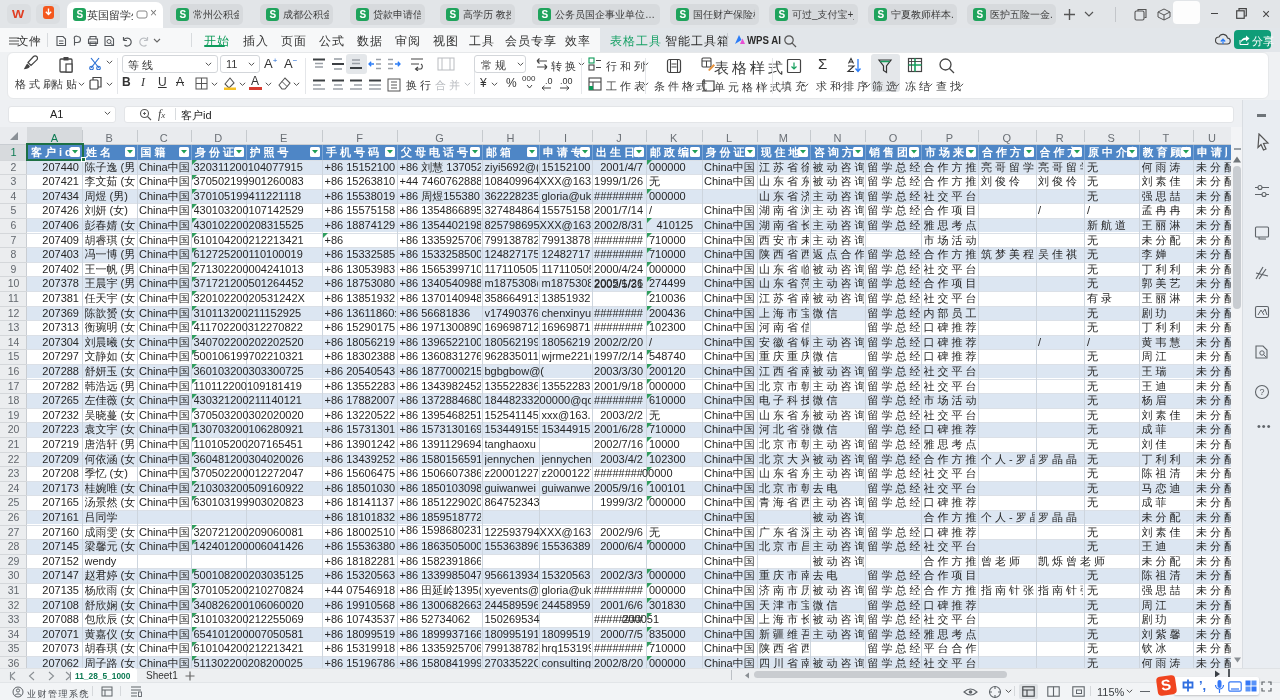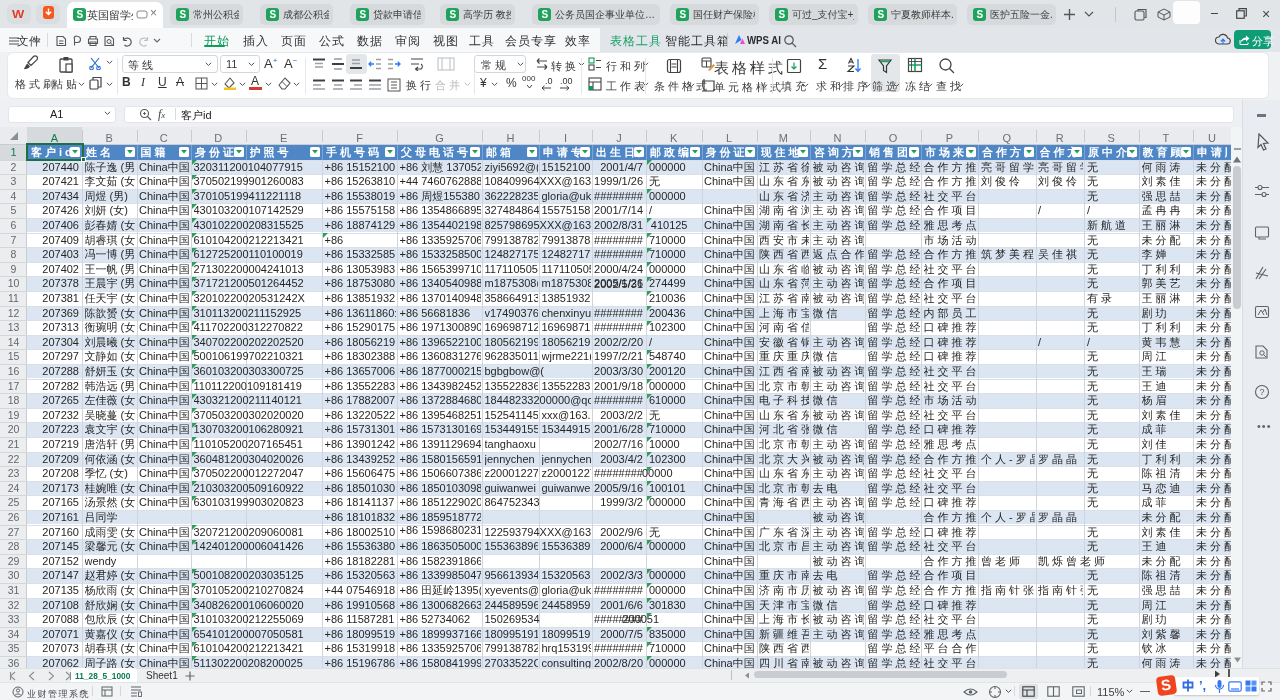--- a/index.html
+++ b/index.html
@@ -848,21 +848,21 @@
       <path d="M0 0 H5 L0 5 Z" fill="#2f9e5d"></path>
     </svg>
 <div class="cell" style="left:29px;top:90.9px;width:50px;height:14.6px;text-align:right;color:#262626">207406</div>
 <div class="cell" style="left:84.5px;top:90.9px;width:51px;height:14.6px;text-align:left;color:#262626">彭春婧 (女</div>
 <div class="cell" style="left:139px;top:90.9px;width:51px;height:14.6px;text-align:left;color:#262626">China中国</div>
 <div class="cell" style="left:193.5px;top:90.9px;width:126.5px;height:14.6px;text-align:left;color:#262626">430102200208315525</div>
 <div class="cell" style="left:324.5px;top:90.9px;width:71.5px;height:14.6px;text-align:left;color:#262626">+86 18874129</div>
 <div class="cell" style="left:399.5px;top:90.9px;width:81.5px;height:14.6px;text-align:left;color:#262626">+86 1354402198:</div>
 <div class="cell" style="left:484.5px;top:90.9px;width:106.5px;height:14.6px;text-align:left;color:#262626">825798695XXX@163.</div>
 <div class="cell" style="left:594px;top:90.9px;width:49px;height:14.6px;text-align:right;color:#262626">2002/8/31</div>
-<div class="cell" style="left:636px;top:90.9px;width:51.5px;height:14.6px;text-align:right;color:#262626">410125</div>
+<div class="cell" style="left:649px;top:90.9px;width:51.5px;height:14.6px;text-align:center;color:#262626">410125</div>
 <div class="cell" style="left:704px;top:90.9px;width:51.5px;height:14.6px;text-align:left;color:#262626">China中国</div>
 <div class="cell cj" style="left:759px;top:90.9px;width:50px;height:14.6px;text-align:left;color:#262626">湖南省长沙</div>
 <div class="cell cj" style="left:812.5px;top:90.9px;width:51.5px;height:14.6px;text-align:left;color:#262626">主动咨询</div>
 <div class="cell cj" style="left:867.5px;top:90.9px;width:52.5px;height:14.6px;text-align:left;color:#262626">留学总经办</div>
 <div class="cell cj" style="left:923.5px;top:90.9px;width:53.5px;height:14.6px;text-align:left;color:#262626">雅思考点,雅</div>
 <div class="cell cj" style="left:1087px;top:90.9px;width:50.5px;height:14.6px;text-align:left;color:#262626">新航道</div>
 <div class="cell cj" style="left:1141.5px;top:90.9px;width:50.5px;height:14.6px;text-align:left;color:#262626">王丽淋</div>
 <div class="cell cj" style="left:1196px;top:90.9px;width:35px;height:14.6px;text-align:left;color:#262626">未分配</div>
 <svg class="ab" style="left:191.5px;top:91.4px" width="5" height="5">
       <path d="M0 0 H5 L0 5 Z" fill="#2f9e5d"></path>
@@ -1064,41 +1064,41 @@
       <path d="M0 0 H5 L0 5 Z" fill="#2f9e5d"></path>
     </svg>
 <div class="cell" style="left:29px;top:222.3px;width:50px;height:14.6px;text-align:right;color:#262626">207297</div>
 <div class="cell" style="left:84.5px;top:222.3px;width:51px;height:14.6px;text-align:left;color:#262626">文静如 (女</div>
 <div class="cell" style="left:139px;top:222.3px;width:51px;height:14.6px;text-align:left;color:#262626">China中国</div>
 <div class="cell" style="left:193.5px;top:222.3px;width:126.5px;height:14.6px;text-align:left;color:#262626">500106199702210321</div>
 <div class="cell" style="left:324.5px;top:222.3px;width:71.5px;height:14.6px;text-align:left;color:#262626">+86 18302388</div>
 <div class="cell" style="left:399.5px;top:222.3px;width:81.5px;height:14.6px;text-align:left;color:#262626">+86 1360831276</div>
 <div class="cell" style="left:484.5px;top:222.3px;width:53.5px;height:14.6px;text-align:left;color:#262626">962835011</div>
 <div class="cell" style="left:541.5px;top:222.3px;width:49.5px;height:14.6px;text-align:left;color:#262626">wjrme221(</div>
-<div class="cell" style="left:594px;top:222.3px;width:49px;height:14.6px;text-align:right;color:#262626">1997/2/21</div>
+<div class="cell" style="left:594px;top:222.3px;width:49px;height:14.6px;text-align:right;color:#262626">1997/2/14</div>
 <div class="cell" style="left:649px;top:222.3px;width:51.5px;height:14.6px;text-align:left;color:#262626">548740</div>
 <div class="cell" style="left:704px;top:222.3px;width:51.5px;height:14.6px;text-align:left;color:#262626">China中国</div>
 <div class="cell cj" style="left:759px;top:222.3px;width:50px;height:14.6px;text-align:left;color:#262626">重庆重庆市</div>
 <div class="cell cj" style="left:812.5px;top:222.3px;width:51.5px;height:14.6px;text-align:left;color:#262626">微信</div>
 <div class="cell cj" style="left:867.5px;top:222.3px;width:52.5px;height:14.6px;text-align:left;color:#262626">留学总经办</div>
 <div class="cell cj" style="left:923.5px;top:222.3px;width:53.5px;height:14.6px;text-align:left;color:#262626">口碑推荐,全</div>
 <div class="cell cj" style="left:1087px;top:222.3px;width:50.5px;height:14.6px;text-align:left;color:#262626">无</div>
 <div class="cell cj" style="left:1141.5px;top:222.3px;width:50.5px;height:14.6px;text-align:left;color:#262626">周江</div>
 <div class="cell cj" style="left:1196px;top:222.3px;width:35px;height:14.6px;text-align:left;color:#262626">未分配</div>
 <svg class="ab" style="left:191.5px;top:222.8px" width="5" height="5">
       <path d="M0 0 H5 L0 5 Z" fill="#2f9e5d"></path>
     </svg>
 <svg class="ab" style="left:646.5px;top:222.8px" width="5" height="5">
       <path d="M0 0 H5 L0 5 Z" fill="#2f9e5d"></path>
     </svg>
 <div class="cell" style="left:29px;top:236.9px;width:50px;height:14.6px;text-align:right;color:#262626">207288</div>
 <div class="cell" style="left:84.5px;top:236.9px;width:51px;height:14.6px;text-align:left;color:#262626">舒妍玉 (女</div>
 <div class="cell" style="left:139px;top:236.9px;width:51px;height:14.6px;text-align:left;color:#262626">China中国</div>
 <div class="cell" style="left:193.5px;top:236.9px;width:126.5px;height:14.6px;text-align:left;color:#262626">360103200303300725</div>
-<div class="cell" style="left:324.5px;top:236.9px;width:71.5px;height:14.6px;text-align:left;color:#262626">+86 13657006</div>
+<div class="cell" style="left:324.5px;top:236.9px;width:71.5px;height:14.6px;text-align:left;color:#262626">+86 20540543</div>
 <div class="cell" style="left:399.5px;top:236.9px;width:81.5px;height:14.6px;text-align:left;color:#262626">+86 1877000215:</div>
 <div class="cell" style="left:484.5px;top:236.9px;width:106.5px;height:14.6px;text-align:left;color:#262626">bgbgbow@(</div>
 <div class="cell" style="left:594px;top:236.9px;width:49px;height:14.6px;text-align:right;color:#262626">2003/3/30</div>
 <div class="cell" style="left:649px;top:236.9px;width:51.5px;height:14.6px;text-align:left;color:#262626">200120</div>
 <div class="cell" style="left:704px;top:236.9px;width:51.5px;height:14.6px;text-align:left;color:#262626">China中国</div>
 <div class="cell cj" style="left:759px;top:236.9px;width:50px;height:14.6px;text-align:left;color:#262626">江西省南昌</div>
 <div class="cell cj" style="left:812.5px;top:236.9px;width:51.5px;height:14.6px;text-align:left;color:#262626">被动咨询</div>
 <div class="cell cj" style="left:867.5px;top:236.9px;width:52.5px;height:14.6px;text-align:left;color:#262626">留学总经办</div>
 <div class="cell cj" style="left:923.5px;top:236.9px;width:53.5px;height:14.6px;text-align:left;color:#262626">社交平台,/</div>
 <div class="cell cj" style="left:1087px;top:236.9px;width:50.5px;height:14.6px;text-align:left;color:#262626">无</div>
@@ -1459,21 +1459,21 @@
 <svg class="ab" style="left:191.5px;top:471px" width="5" height="5">
       <path d="M0 0 H5 L0 5 Z" fill="#2f9e5d"></path>
     </svg>
 <svg class="ab" style="left:646.5px;top:471px" width="5" height="5">
       <path d="M0 0 H5 L0 5 Z" fill="#2f9e5d"></path>
     </svg>
 <div class="cell" style="left:29px;top:485.1px;width:50px;height:14.6px;text-align:right;color:#262626">207088</div>
 <div class="cell" style="left:84.5px;top:485.1px;width:51px;height:14.6px;text-align:left;color:#262626">包欣辰 (女</div>
 <div class="cell" style="left:139px;top:485.1px;width:51px;height:14.6px;text-align:left;color:#262626">China中国</div>
 <div class="cell" style="left:193.5px;top:485.1px;width:126.5px;height:14.6px;text-align:left;color:#262626">310103200212255069</div>
-<div class="cell" style="left:324.5px;top:485.1px;width:71.5px;height:14.6px;text-align:left;color:#262626">+86 11587281</div>
+<div class="cell" style="left:324.5px;top:485.1px;width:71.5px;height:14.6px;text-align:left;color:#262626">+86 10743537</div>
 <div class="cell" style="left:399.5px;top:485.1px;width:81.5px;height:14.6px;text-align:left;color:#262626">+86 52734062</div>
 <div class="cell" style="left:484.5px;top:485.1px;width:106.5px;height:14.6px;text-align:left;color:#262626">150269534</div>
 <div class="cell" style="left:594px;top:485.1px;width:49px;height:14.6px;text-align:right;color:#262626">########</div>
 <div class="cell" style="left:615px;top:485.1px;width:51.5px;height:14.6px;text-align:center;color:#262626">200051</div>
 <div class="cell" style="left:704px;top:485.1px;width:51.5px;height:14.6px;text-align:left;color:#262626">China中国</div>
 <div class="cell cj" style="left:759px;top:485.1px;width:50px;height:14.6px;text-align:left;color:#262626">上海市长宁</div>
 <div class="cell cj" style="left:812.5px;top:485.1px;width:51.5px;height:14.6px;text-align:left;color:#262626">被动咨询</div>
 <div class="cell cj" style="left:867.5px;top:485.1px;width:52.5px;height:14.6px;text-align:left;color:#262626">留学总经办</div>
 <div class="cell cj" style="left:923.5px;top:485.1px;width:53.5px;height:14.6px;text-align:left;color:#262626">社交平台,/</div>
 <div class="cell cj" style="left:1087px;top:485.1px;width:50.5px;height:14.6px;text-align:left;color:#262626">无</div>

